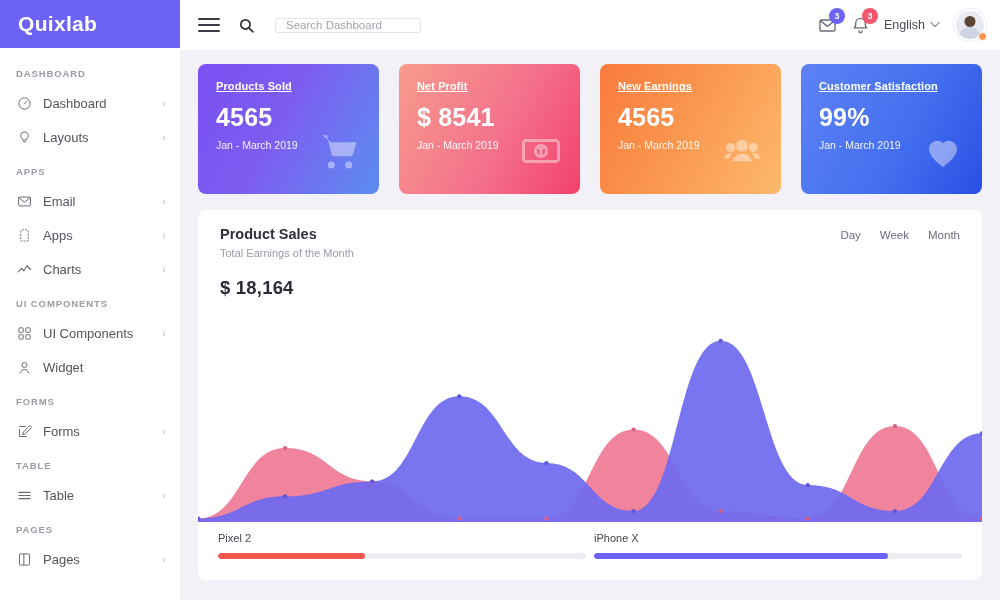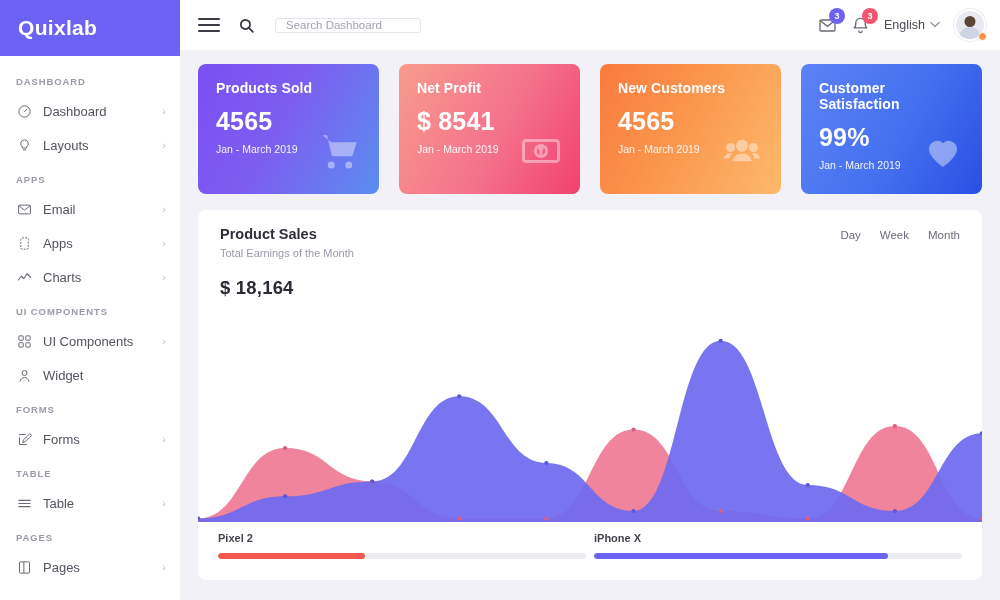--- a/index.html
+++ b/index.html
@@ -10,21 +10,21 @@
     overflow: hidden;
   }
   .app { display: flex; width: 1000px; height: 600px; }
 
   
   .sidebar {
     width: 180px; height: 600px; background: #ffffff;
     flex: 0 0 180px; overflow: hidden; position: relative;
   }
   .brand {
-    height: 56px; background: #6c63f5; display: flex;
+    height: 48px; background: #6c63f5; display: flex;
     align-items: center; padding-left: 18px;
   }
   .brand-text {
     color: #fff; font-size: 21px; font-weight: 700; letter-spacing: .3px;
   }
   .nav { padding-top: 8px; }
   .nav-section {
     font-size: 9.5px; color: #9a9aa8; letter-spacing: .9px;
     font-weight: 600; padding: 12px 0 7px 16px; text-transform: uppercase;
   }
@@ -88,21 +88,21 @@
   }
 
   .content { flex: 1 1 auto; padding: 14px 18px 0 18px; overflow: hidden; }
 
   
   .cards { display: flex; gap: 20px; }
   .card {
     flex: 1 1 0; height: 130px; border-radius: 8px; position: relative;
     padding: 16px 18px; color: #fff; overflow: hidden; cursor: pointer;
   }
-  .card-title { font-size: 14px; font-weight: 700; letter-spacing: .1px; }
+  .card-title { font-size: 11px; font-weight: 700; letter-spacing: .1px; text-decoration: underline; }
   .card-value { font-size: 25px; font-weight: 700; margin-top: 11px; letter-spacing: .2px; }
   .card-sub { font-size: 10.5px; margin-top: 7px; opacity: .92; }
   .card-ico {
     position: absolute; right: 18px; bottom: 18px;
     opacity: .42; color: #fff;
   }
   .card.c1 { background: linear-gradient(118deg,#7a4ff2 0%,#7d5df0 45%,#5b8df0 100%); }
   .card.c2 { background: linear-gradient(118deg,#f89b8c 0%,#f4728c 55%,#f2416e 100%); }
   .card.c3 { background: linear-gradient(118deg,#f97a3d 0%,#fb9950 50%,#fcb96d 100%); }
   .card.c4 { background: linear-gradient(118deg,#5d82f5 0%,#4470ef 55%,#2a4fe4 100%); }
@@ -119,21 +119,21 @@
   .panel-tab { font-size: 11.5px; color: #6c6c7c; cursor: pointer; }
   .panel-amount {
     font-size: 18.5px; font-weight: 700; color: #2b2b36;
     padding: 18px 22px 0 22px; letter-spacing: .2px;
   }
   .chart-area { position: absolute; left: 0; right: 0; bottom: 58px; top: 118px; }
   .chart-area svg { width: 100%; height: 100%; display: block; }
 
   .bars {
     position: absolute; left: 0; right: 0; bottom: 0; height: 58px;
-    display: flex; padding: 10px 20px 0 20px; gap: 8px; font-weight: bold;
+    display: flex; padding: 10px 20px 0 20px; gap: 8px;
   }
   .bar-col { flex: 1 1 0; }
   .bar-label { font-size: 11px; color: #44444f; margin-bottom: 9px; }
   .bar-track { height: 6px; border-radius: 3px; background: #ecedf1; overflow: hidden; }
   .bar-fill { height: 6px; border-radius: 3px; }
 </style>
 </head>
 <body>
 
 <div class="app">
@@ -316,21 +316,21 @@
             <div class="card-title">Net Profit</div>
             <div class="card-value">$ 8541</div>
             <div class="card-sub">Jan - March 2019</div>
             <div class="card-ico"><svg width="42" height="42" viewBox="0 0 24 24" fill="none" stroke="currentColor" stroke-width="1.7">
                 <rect x="2" y="6" width="20" height="12" rx="1.6"></rect>
                 <circle cx="12" cy="12" r="3.2"></circle>
                 <path d="M12 10.3v3.4M11.1 10.6h1.6" stroke-linecap="round"></path>
               </svg></div>
           </div>
           <div class="card c3">
-            <div class="card-title">New Customers</div>
+            <div class="card-title">New Earnings</div>
             <div class="card-value">4565</div>
             <div class="card-sub">Jan - March 2019</div>
             <div class="card-ico"><svg width="42" height="42" viewBox="0 0 24 24" fill="currentColor">
                 <circle cx="12" cy="9" r="3.4"></circle>
                 <circle cx="5.5" cy="10" r="2.6"></circle>
                 <circle cx="18.5" cy="10" r="2.6"></circle>
                 <path d="M12 13.5c-3 0-5 1.8-5.5 4.3h11c-.5-2.5-2.5-4.3-5.5-4.3zM5.5 13.2c-2 0-3.4 1.2-3.9 3.1h3.3c.2-1.2.7-2.3 1.5-3.1zM18.5 13.2c2 0 3.4 1.2 3.9 3.1h-3.3c-.2-1.2-.7-2.3-1.5-3.1z"></path>
               </svg></div>
           </div>
           <div class="card c4">

